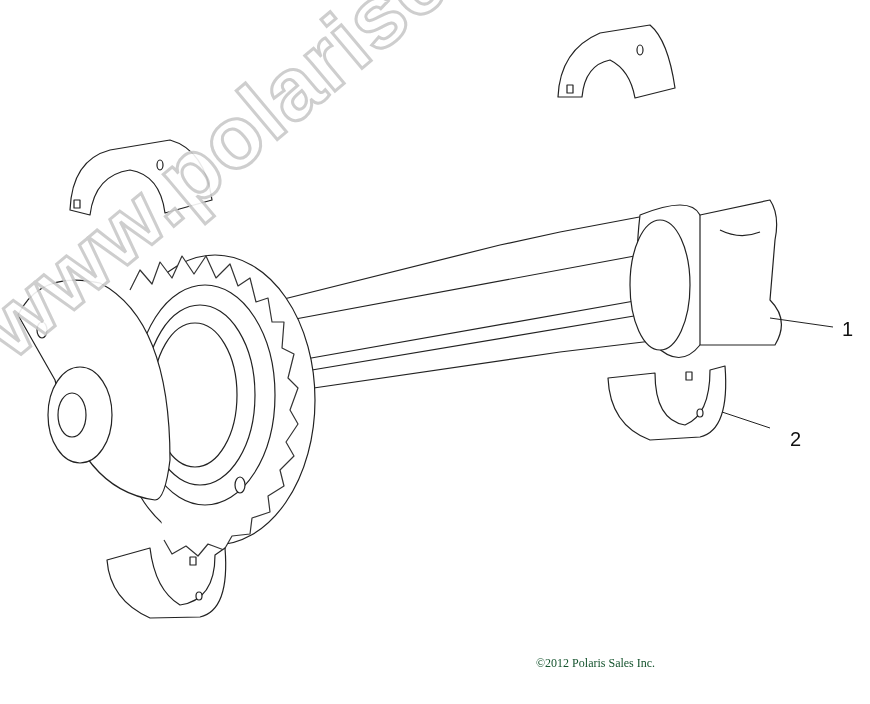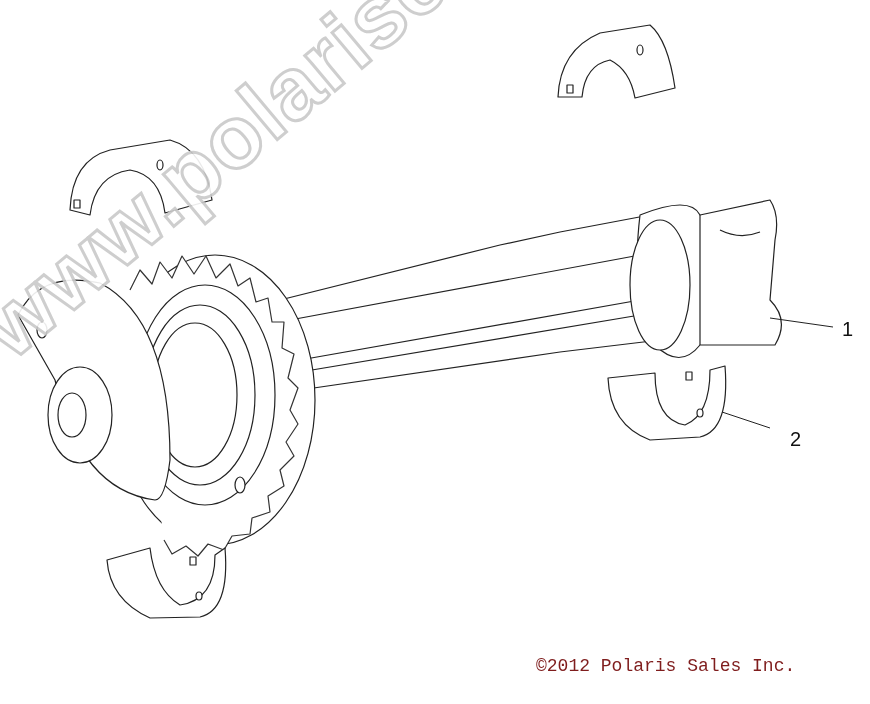--- a/index.html
+++ b/index.html
@@ -1,19 +1,19 @@
 <!DOCTYPE html>
 <html><head>
 <meta charset="utf-8">
 <style>
   html, body { margin:0; padding:0; background:#ffffff; }
   body { width:870px; height:704px; position:relative; overflow:hidden; font-family:"Liberation Sans", sans-serif; }
   #diagram { position:absolute; left:0; top:0; width:870px; height:704px; }
   .callout { position:absolute; font-size:20px; color:#111; font-family:"Liberation Sans", sans-serif; }
-  .copyright { position:absolute; left:536px; top:656px; font-size:18px; color:#7f1d1d; font-family:Liberation Mono, monospace; }
+  .copyright { position:absolute; left:536px; top:656px; font-size:12px; color:#14532d; font-family:Liberation Serif, serif; }
   .watermark { position:absolute; left:-40px; top:300px; font-size:88px; font-weight:bold; color:#ffffff;
     -webkit-text-stroke:3px #c9c9c9; transform:rotate(-40deg); transform-origin:left top; white-space:nowrap;
     font-family:"Liberation Sans", sans-serif; letter-spacing:1px; opacity:0.9; }
 </style>
 </head>
 <body>
 
 <svg id="diagram" viewBox="0 0 870 704" xmlns="http://www.w3.org/2000/svg">
   <g fill="#ffffff" stroke="#222" stroke-width="1.2" stroke-linejoin="round">
 

